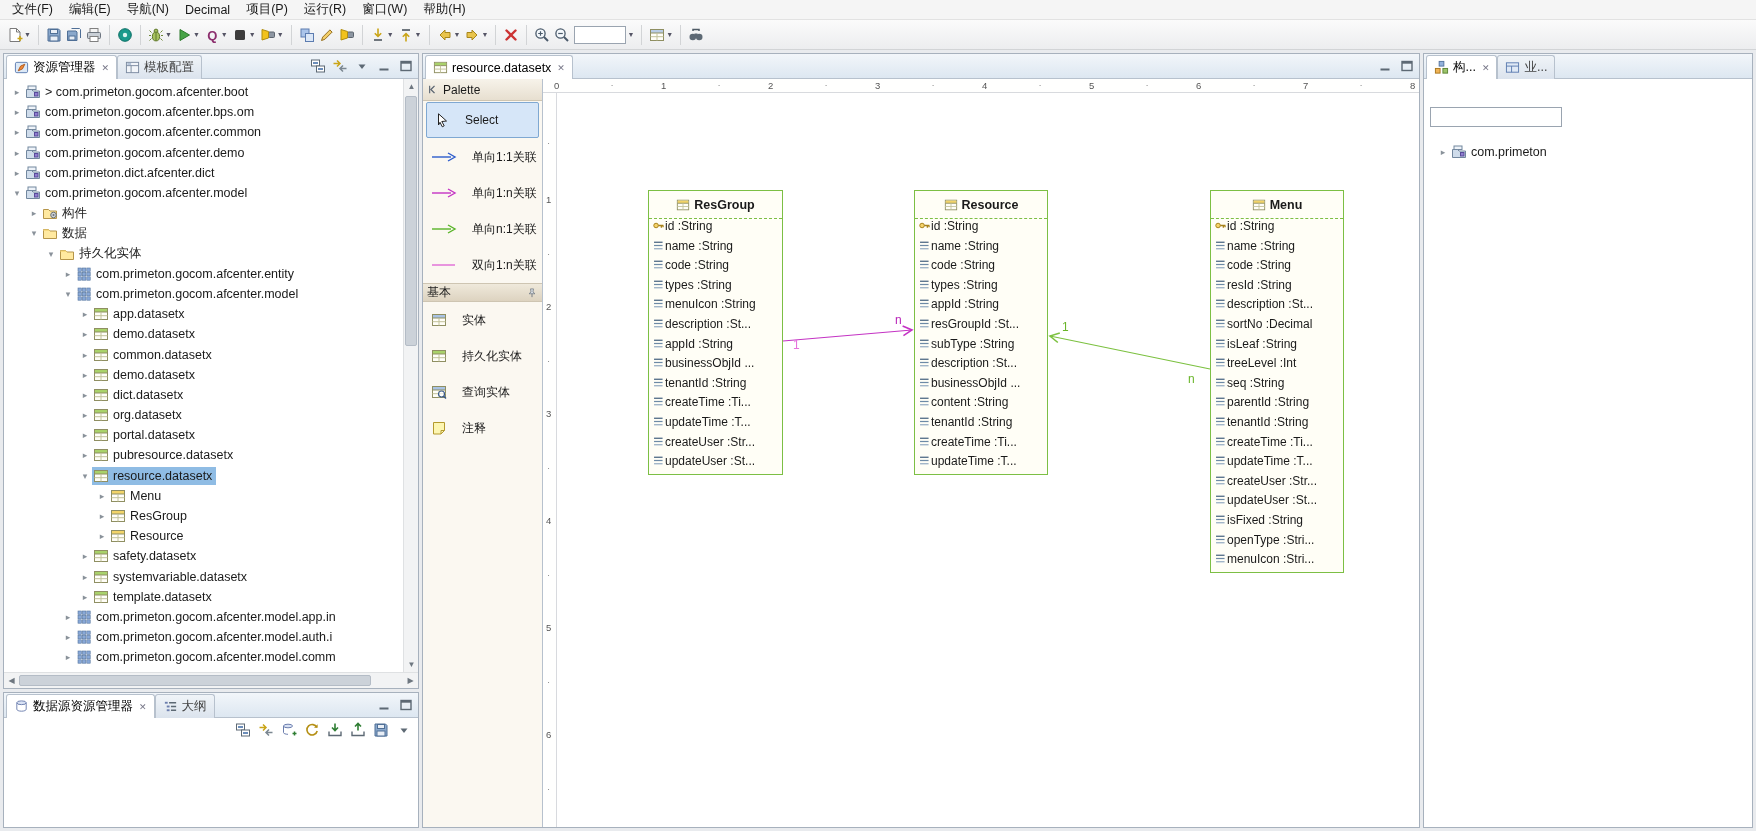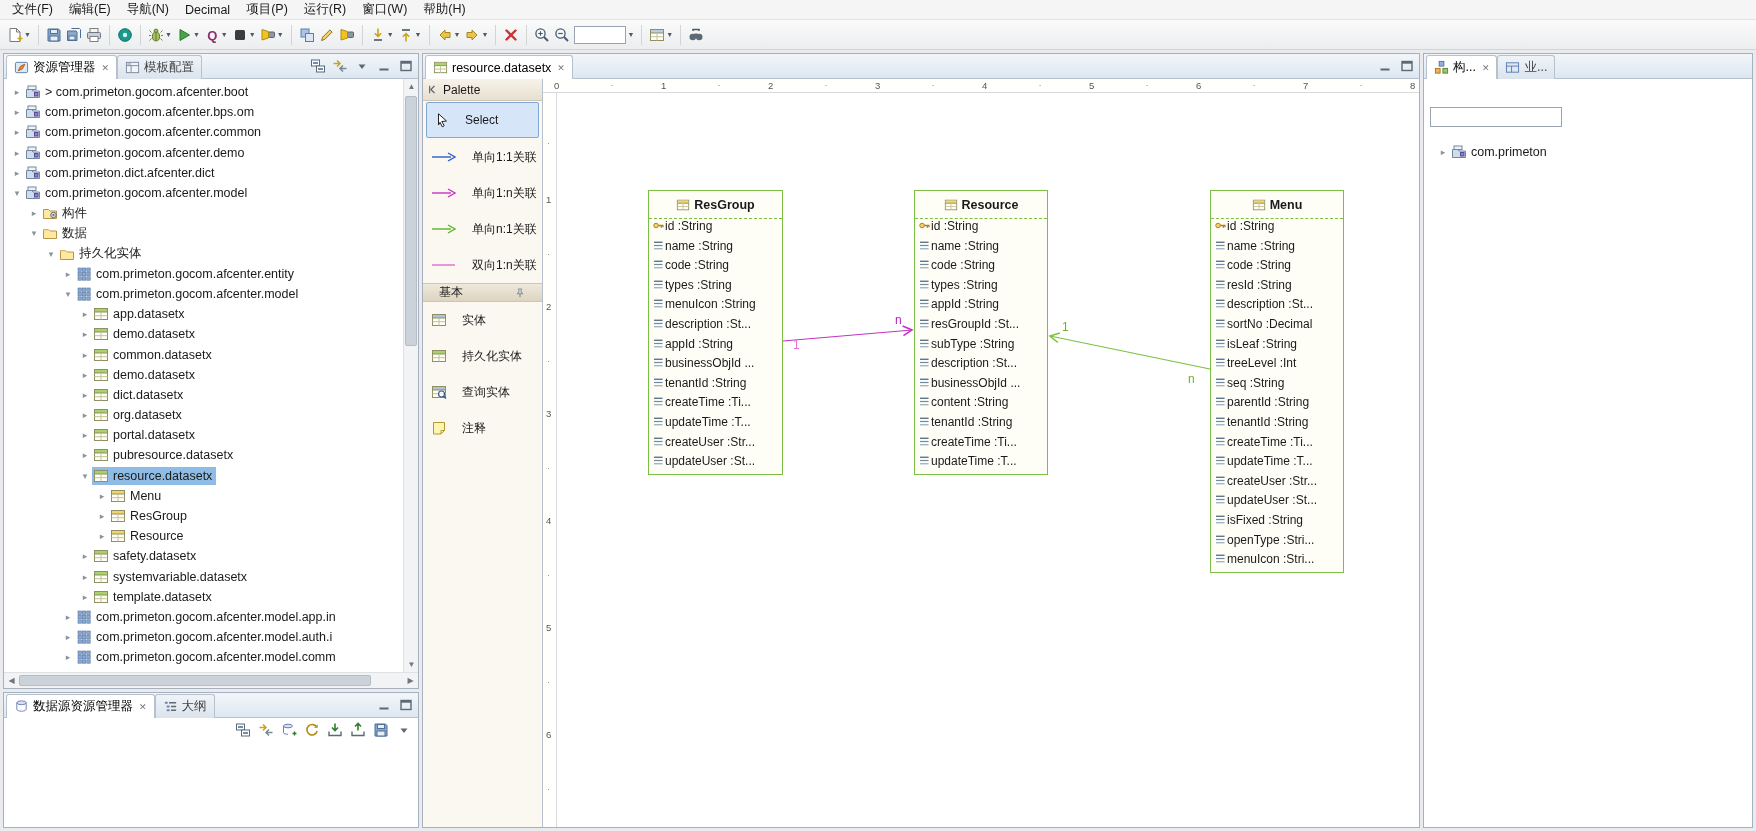--- a/index.html
+++ b/index.html
@@ -51,21 +51,21 @@
   .view-toolbar{height:24px;min-height:24px;background:#fff;display:flex;justify-content:flex-end;align-items:center;gap:6px;padding-right:6px}
   .bottom-content{flex:1;background:#fff}
   
   .breadcrumb{height:22px;min-height:22px;display:flex;align-items:center;padding-left:8px;font-size:12.5px;background:#fcfcfd;border-bottom:1px solid #e0e3e8;color:#111;white-space:nowrap;overflow:hidden}
   .editor-body{flex:1;display:flex;min-height:0}
   .palette{width:120px;flex:none;background:#fbf8f1;border-right:1px solid #b7c1cd;display:flex;flex-direction:column;overflow:hidden}
   .pal-head{height:22px;min-height:22px;background:linear-gradient(#f7f3ea,#e7dfd0);border-bottom:1px solid #cec5b2;display:flex;align-items:center;gap:4px;padding:0 3px;font-size:12px}
   .pal-head .ic{width:13px;height:13px}
   .pal-item{height:36px;min-height:23px;display:flex;align-items:center;gap:15px;padding:0 3px 0 7px;font-size:12px;border:1px solid transparent;white-space:nowrap;overflow:hidden}
   .pal-item.selected{background:#d6e6f8;border-color:#7fa8d2;border-radius:2px;margin:1px 3px}
-  .pal-sec{height:19px;min-height:19px;background:linear-gradient(#efe9db,#ddd3c0);border-top:1px solid #cec5b2;border-bottom:1px solid #cec5b2;display:flex;align-items:center;justify-content:space-between;padding:0 16px;font-size:12px}
+  .pal-sec{height:19px;min-height:19px;background:linear-gradient(#efe9db,#ddd3c0);border-top:1px solid #cec5b2;border-bottom:1px solid #cec5b2;display:flex;align-items:center;justify-content:space-between;padding:0 4px;font-size:12px}
   .pal-sec .ic{width:12px;height:12px}
   .canvas-col{flex:1;display:flex;flex-direction:column;min-width:0}
   .hruler{height:14px;min-height:14px;background:#fffffe;border-bottom:1px solid #d8dade;position:relative;font-size:9.5px;color:#555}
   .rlab{position:absolute;top:1px}
   .rdot{position:absolute;top:0;color:#888}
   .canvas-row{flex:1;display:flex;min-height:0}
   .vruler{width:14px;flex:none;background:#fffffe;border-right:1px solid #d8dade;position:relative;font-size:9.5px;color:#555}
   .vlab{position:absolute;left:3px}
   .vdot{position:absolute;left:4px;color:#888}
   .canvas{flex:1;position:relative;background:#fff;overflow:hidden}

